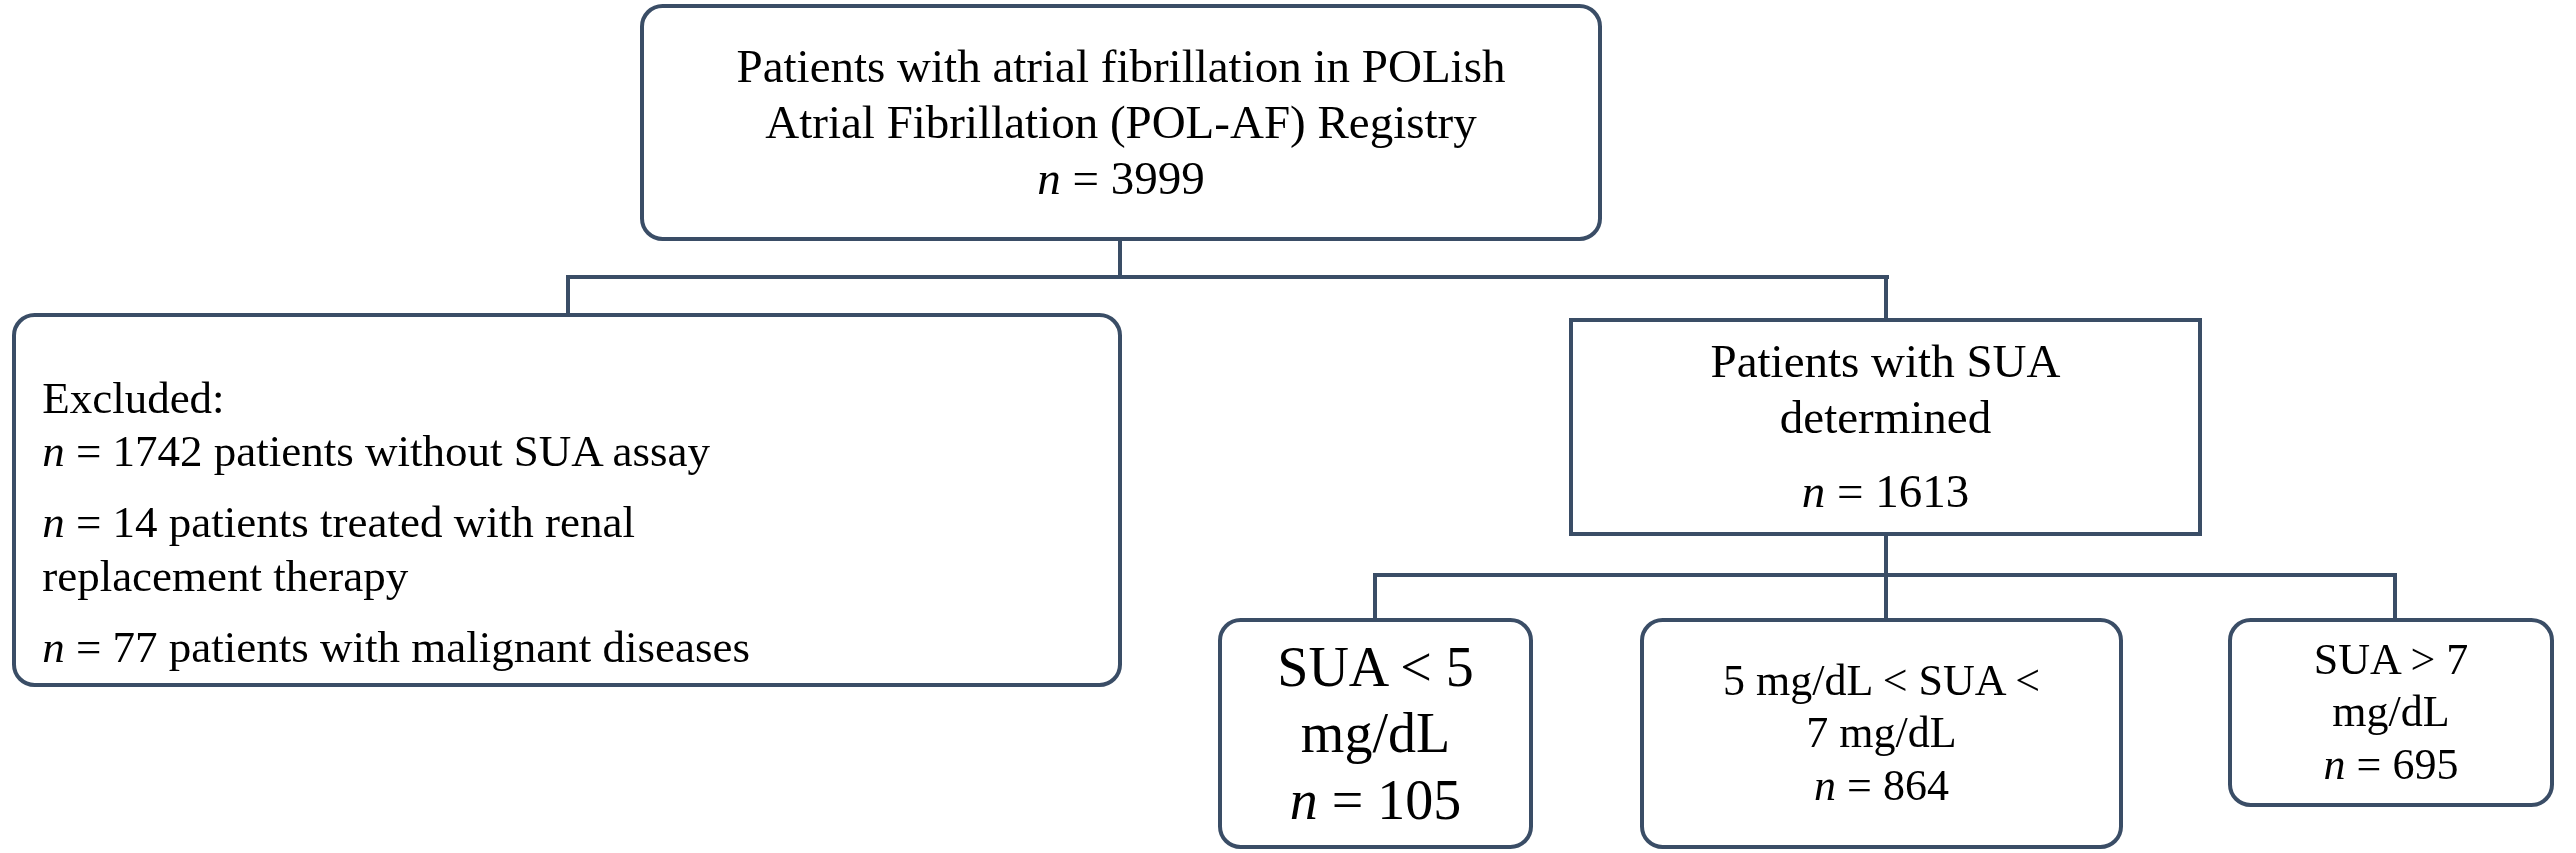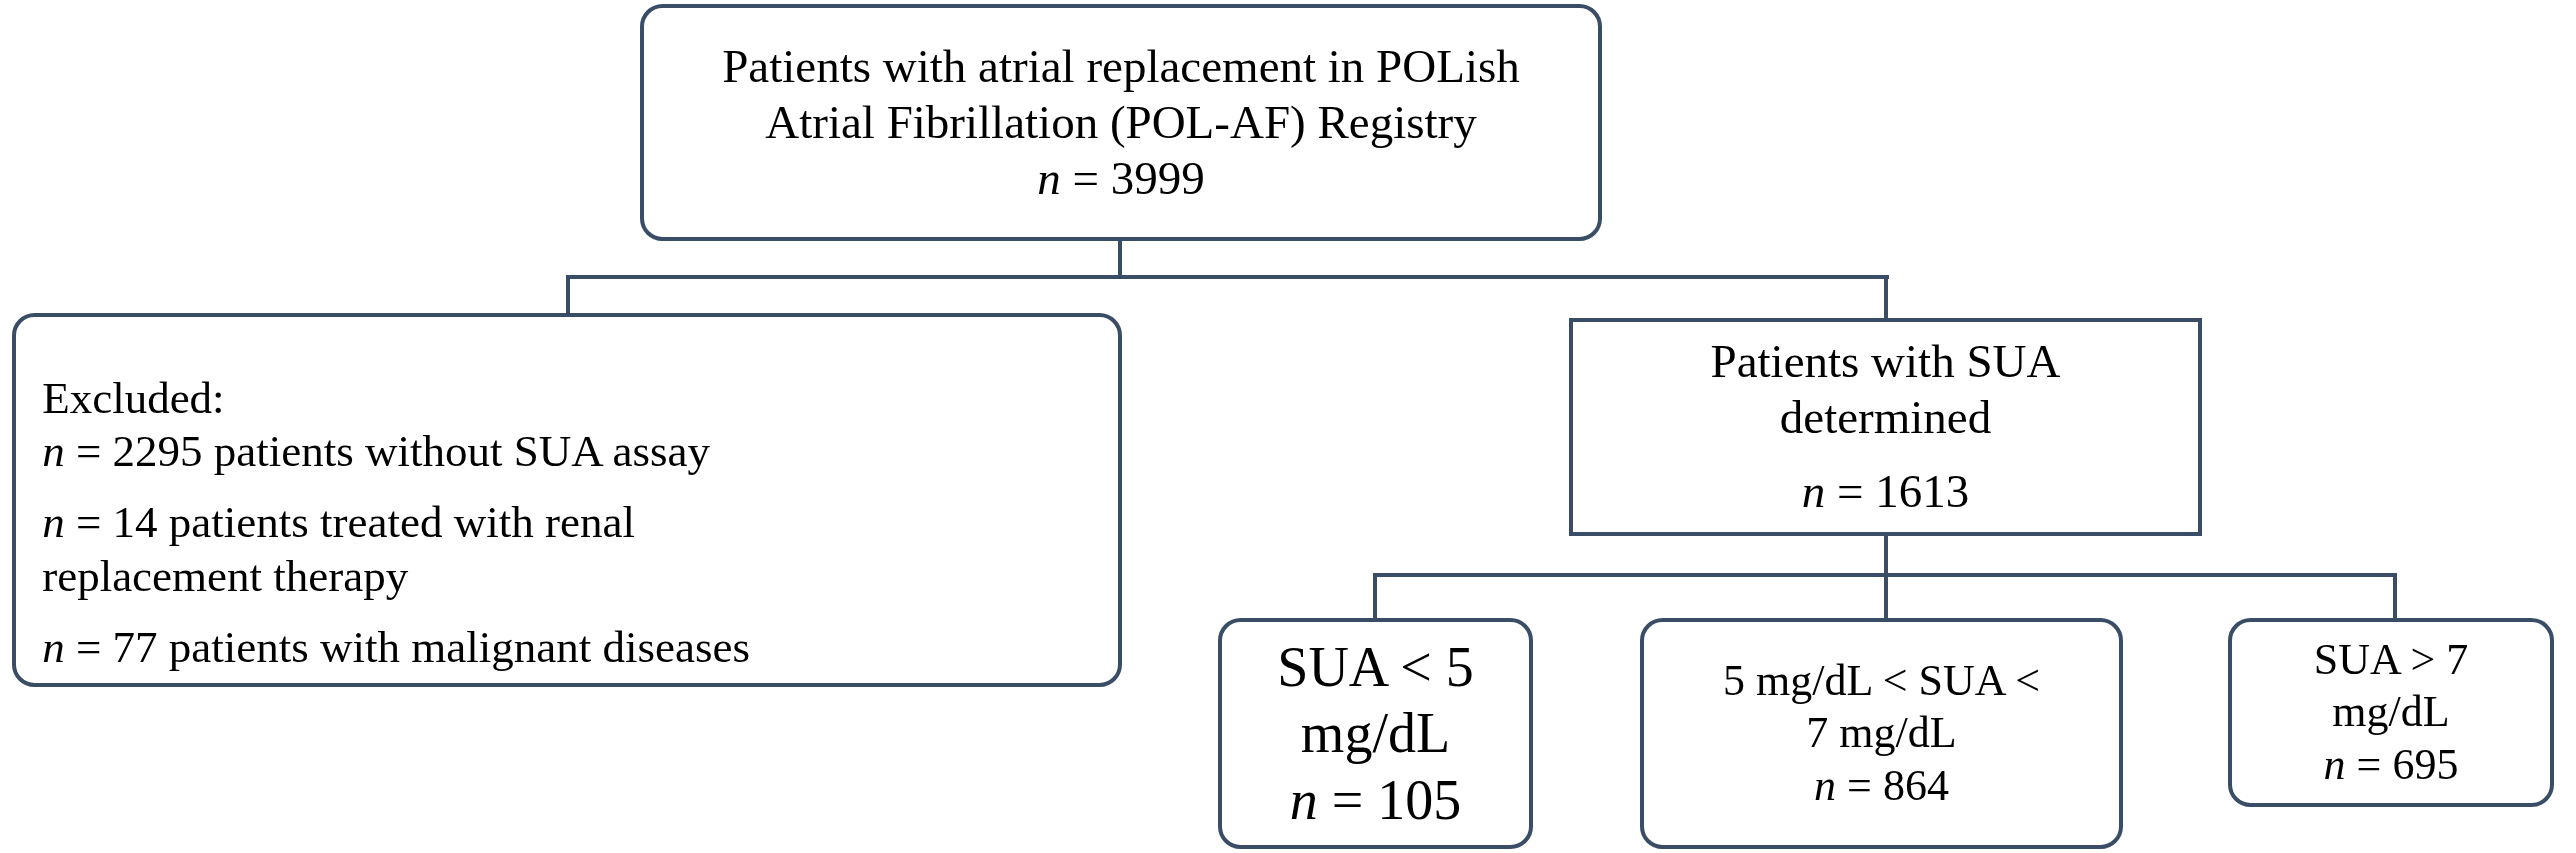--- a/index.html
+++ b/index.html
@@ -95,30 +95,30 @@
   <div class="conn conn-v" style="left:566px; top:275px; height:42px;"></div>
   <div class="conn conn-v" style="left:1884px; top:275px; height:46px;"></div>
 
   <div class="conn conn-v" style="left:1884px; top:533px; height:42px;"></div>
   <div class="conn conn-h" style="left:1373px; top:573px; width:1024px;"></div>
   <div class="conn conn-v" style="left:1373px; top:573px; height:48px;"></div>
   <div class="conn conn-v" style="left:1884px; top:573px; height:48px;"></div>
   <div class="conn conn-v" style="left:2393px; top:573px; height:48px;"></div>
 
   <div class="node rounded center" id="node-root">
-    <span class="line">Patients with atrial replacement in POLish</span>
+    <span class="line">Patients with atrial fibrillation in POLish</span>
     <span class="line">Atrial Fibrillation (POL-AF) Registry</span>
     <span class="line"><span class="n-italic">n</span><span> = </span><span>3999</span></span>
   </div>
 
   <div class="node rounded left" id="node-excluded">
     <span class="line">Excluded:</span>
 
     <div class="para">
-      <span class="line"><span class="n-italic">n</span><span> = </span><span>2295</span><span> patients without SUA assay</span></span>
+      <span class="line"><span class="n-italic">n</span><span> = </span><span>1742</span><span> patients without SUA assay</span></span>
     </div>
 
     <div class="para">
       <span class="line"><span class="n-italic">n</span><span> = </span><span>14</span><span> patients treated with renal</span></span>
       <span class="line">replacement therapy</span>
     </div>
 
     <div class="para">
       <span class="line"><span class="n-italic">n</span><span> = </span><span>77</span><span> patients with malignant diseases</span></span>
     </div>

